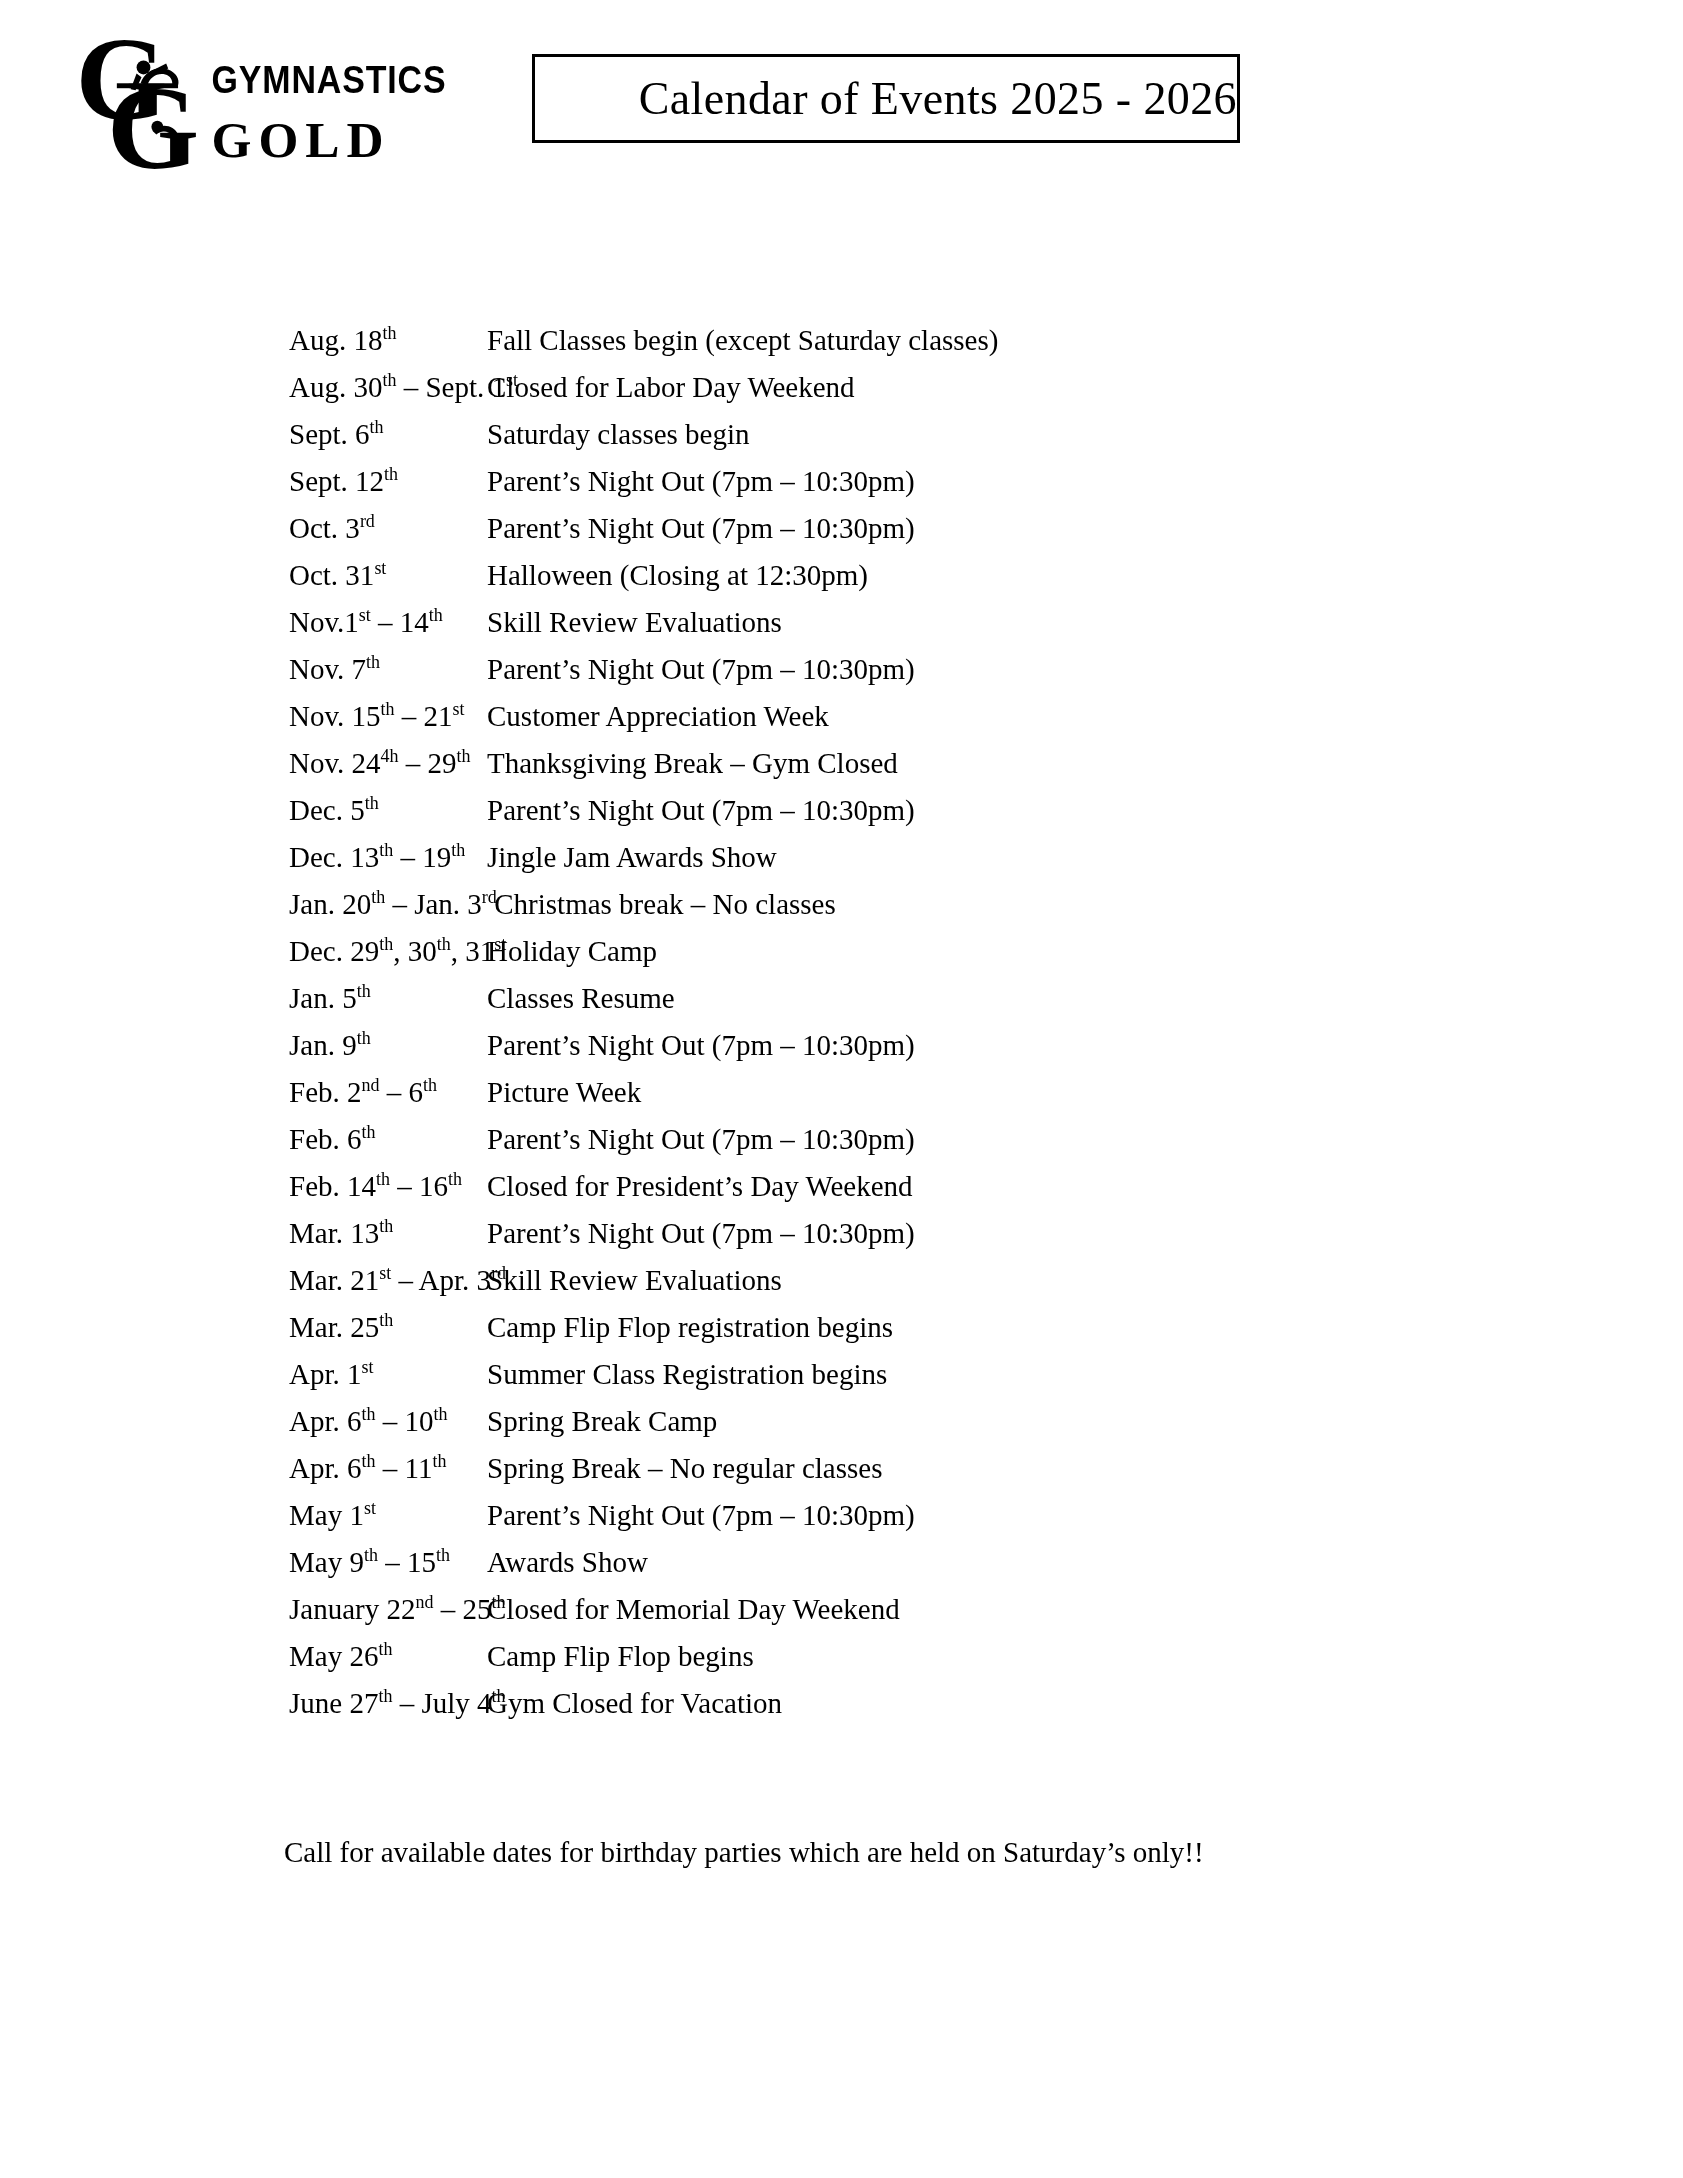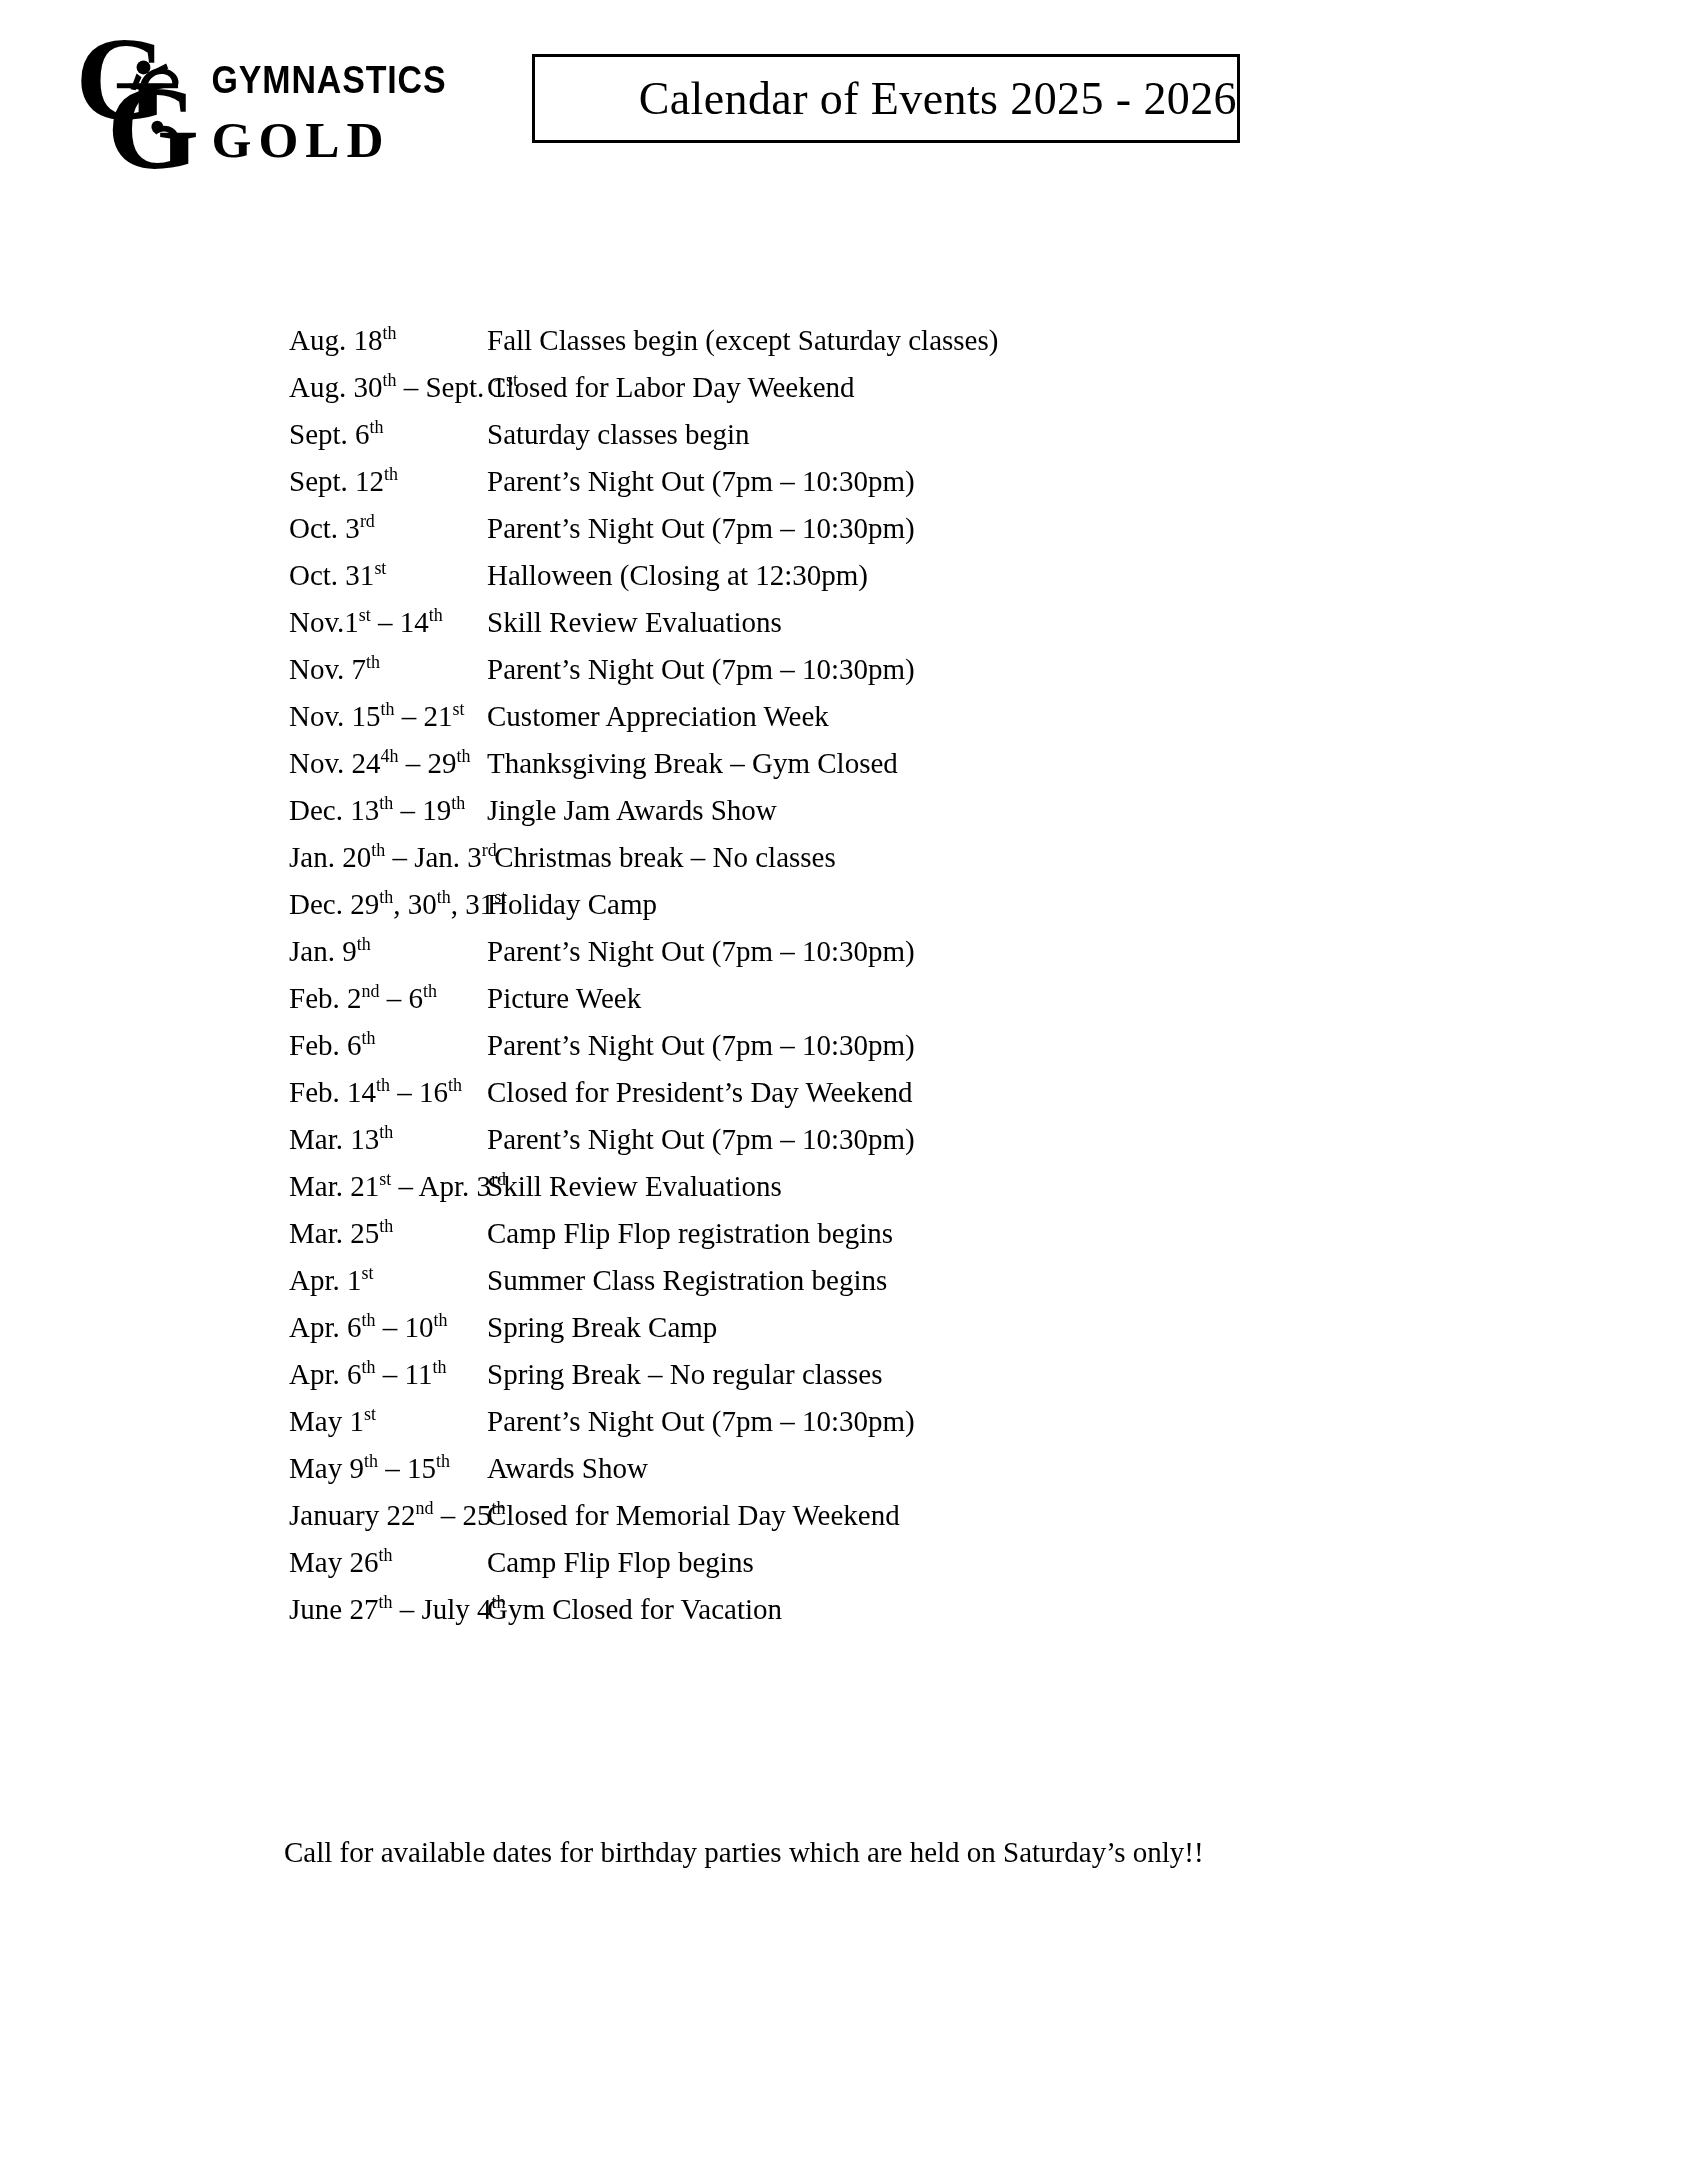--- a/index.html
+++ b/index.html
@@ -132,23 +132,25 @@
     <div class="event-row"><span class="col-date"><span>Aug. 18</span><sup>th</sup></span><span class="col-desc">Fall Classes begin (except Saturday classes)</span></div>
     <div class="event-row"><span class="col-date"><span>Aug. 30</span><sup>th</sup><span> – Sept. 1</span><sup>st</sup></span><span class="col-desc">Closed for Labor Day Weekend</span></div>
     <div class="event-row"><span class="col-date"><span>Sept. 6</span><sup>th</sup></span><span class="col-desc">Saturday classes begin</span></div>
     <div class="event-row"><span class="col-date"><span>Sept. 12</span><sup>th</sup></span><span class="col-desc">Parent’s Night Out (7pm – 10:30pm)</span></div>
     <div class="event-row"><span class="col-date"><span>Oct. 3</span><sup>rd</sup></span><span class="col-desc">Parent’s Night Out (7pm – 10:30pm)</span></div>
     <div class="event-row"><span class="col-date"><span>Oct. 31</span><sup>st</sup></span><span class="col-desc">Halloween (Closing at 12:30pm)</span></div>
     <div class="event-row"><span class="col-date"><span>Nov.1</span><sup>st</sup><span> – 14</span><sup>th</sup></span><span class="col-desc">Skill Review Evaluations</span></div>
     <div class="event-row"><span class="col-date"><span>Nov. 7</span><sup>th</sup></span><span class="col-desc">Parent’s Night Out (7pm – 10:30pm)</span></div>
     <div class="event-row"><span class="col-date"><span>Nov. 15</span><sup>th</sup><span> – 21</span><sup>st</sup></span><span class="col-desc">Customer Appreciation Week</span></div>
     <div class="event-row"><span class="col-date"><span>Nov. 24</span><sup>4h</sup><span> – 29</span><sup>th</sup></span><span class="col-desc">Thanksgiving Break – Gym Closed</span></div>
+    <div class="event-row"><span class="col-date"><span>Dec.  5</span><sup>th</sup></span><span class="col-desc">Parent’s Night Out (7pm – 10:30pm)</span></div>
     <div class="event-row"><span class="col-date"><span>Dec. 13</span><sup>th</sup><span> – 19</span><sup>th</sup></span><span class="col-desc">Jingle Jam Awards Show</span></div>
     <div class="event-row"><span class="col-date"><span>Jan. 20</span><sup>th</sup><span> – Jan. 3</span><sup>rd</sup></span><span class="col-desc"> Christmas break – No classes</span></div>
     <div class="event-row"><span class="col-date"><span>Dec. 29</span><sup>th</sup><span>, 30</span><sup>th</sup><span>, 31</span><sup>st</sup></span><span class="col-desc">Holiday Camp</span></div>
+    <div class="event-row"><span class="col-date"><span>Jan. 5</span><sup>th</sup></span><span class="col-desc">Classes Resume</span></div>
     <div class="event-row"><span class="col-date"><span>Jan. 9</span><sup>th</sup></span><span class="col-desc">Parent’s Night Out (7pm – 10:30pm)</span></div>
     <div class="event-row"><span class="col-date"><span>Feb. 2</span><sup>nd</sup><span> – 6</span><sup>th</sup></span><span class="col-desc">Picture Week</span></div>
     <div class="event-row"><span class="col-date"><span>Feb. 6</span><sup>th</sup></span><span class="col-desc">Parent’s Night Out (7pm – 10:30pm)</span></div>
     <div class="event-row"><span class="col-date"><span>Feb. 14</span><sup>th</sup><span> – 16</span><sup>th</sup></span><span class="col-desc">Closed for President’s Day Weekend</span></div>
     <div class="event-row"><span class="col-date"><span>Mar. 13</span><sup>th</sup></span><span class="col-desc">Parent’s Night Out (7pm – 10:30pm)</span></div>
     <div class="event-row"><span class="col-date"><span>Mar. 21</span><sup>st</sup><span> – Apr. 3</span><sup>rd</sup></span><span class="col-desc">Skill Review Evaluations</span></div>
     <div class="event-row"><span class="col-date"><span>Mar. 25</span><sup>th</sup></span><span class="col-desc">Camp Flip Flop registration begins</span></div>
     <div class="event-row"><span class="col-date"><span>Apr. 1</span><sup>st</sup></span><span class="col-desc">Summer Class Registration begins</span></div>
     <div class="event-row"><span class="col-date"><span>Apr. 6</span><sup>th</sup><span> – 10</span><sup>th</sup></span><span class="col-desc">Spring Break Camp</span></div>
     <div class="event-row"><span class="col-date"><span>Apr. 6</span><sup>th</sup><span> – 11</span><sup>th</sup></span><span class="col-desc">Spring Break – No regular classes</span></div>

